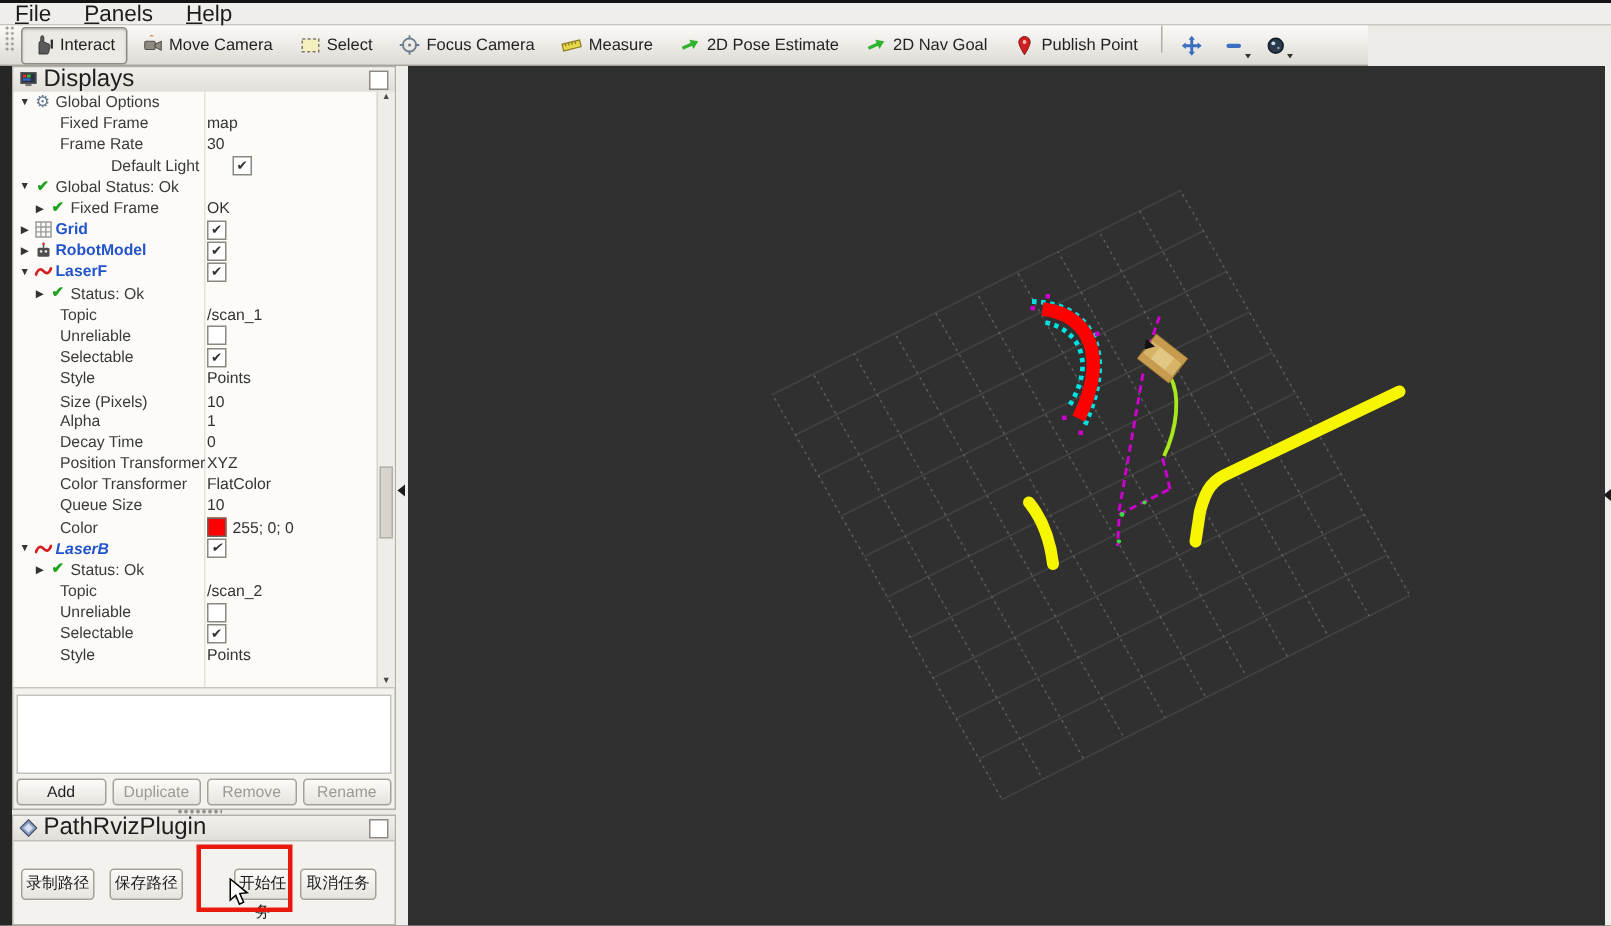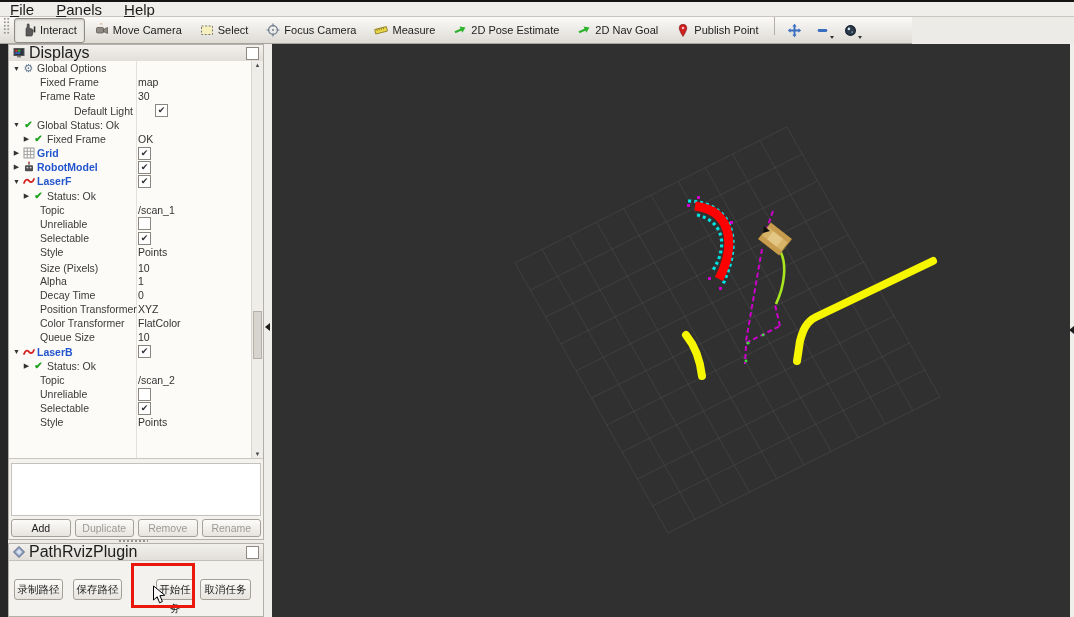--- a/index.html
+++ b/index.html
@@ -351,21 +351,28 @@
           <span class="tval">
             <span>FlatColor</span>
           </span>
         </div>
         <div class="trow" style="padding-left: 29px;">
           <span class="tlabel">Queue Size</span>
           <span class="tval">
             <span>10</span>
           </span>
         </div>
-        <div class="trow" style="padding-left: 2px;">
+        <div class="trow" style="padding-left: 29px;">
+          <span class="tlabel">Color</span>
+          <span class="tval">
+            <span class="swatch" style="background: rgb(255, 0, 0);"></span>
+            <span>255; 0; 0</span>
+          </span>
+        </div>
+        <div class="trow" style="padding-left: 2px; font-style: italic;">
           <span class="exp">▼</span>
           <span class="ticon12">
             <svg width="12" height="12" viewBox="0 0 12 12">
               <path d="M1 8 Q3 2.6 6 5.8 T11 4" fill="none" stroke="#d42020" stroke-width="1.8" stroke-linecap="round"></path>
             </svg>
           </span>
           <span class="tlabel blue">LaserB</span>
           <span class="tval">
             <span class="cb">✔</span>
           </span>

